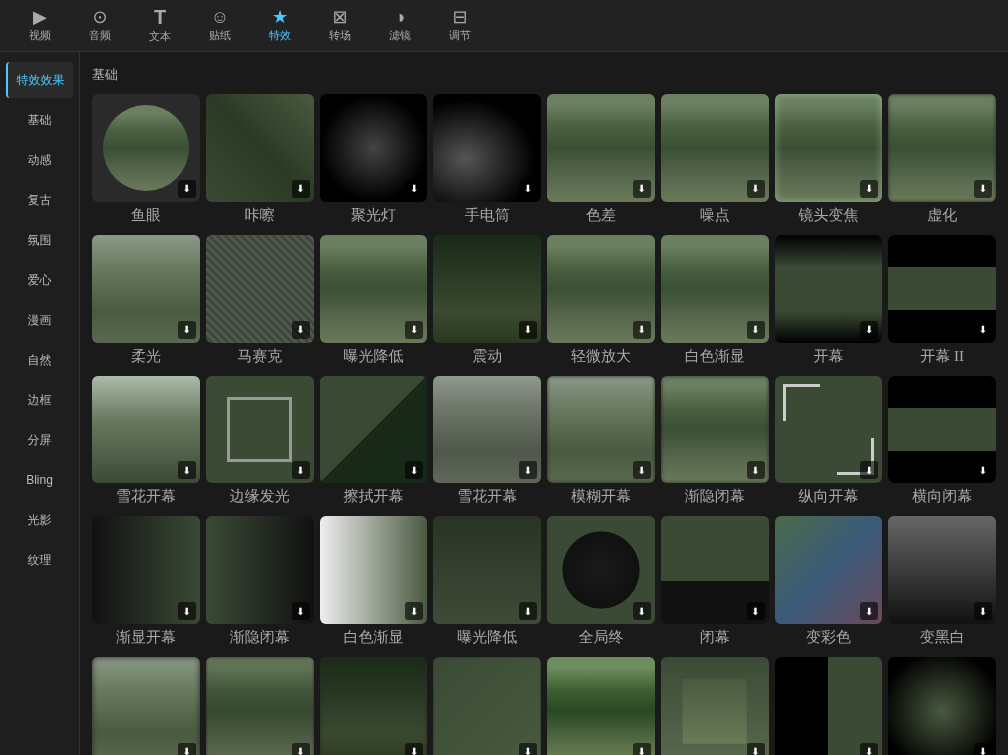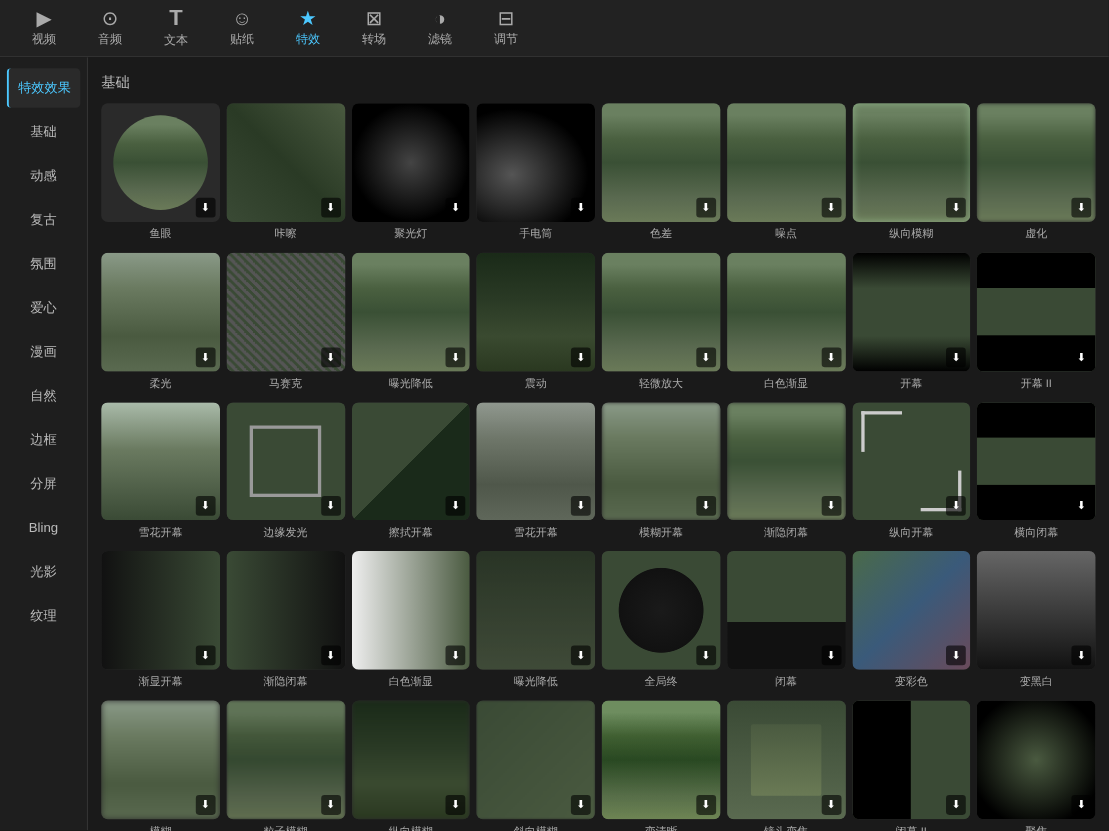--- a/index.html
+++ b/index.html
@@ -128,24 +128,25 @@
       height: 18px;
       background: rgba(0,0,0,0.6);
       border-radius: 3px;
       display: flex;
       align-items: center;
       justify-content: center;
       color: #fff;
       font-size: 10px;
     }
     .effect-label {
-      font-size: 10px;
+      font-size: 15px;
       color: #aaa;
       margin-top: 4px;
       text-align: left;
+      font-family: Liberation Serif, serif;
     }
 
     
     .thumb {
       width: 100%;
       height: 100%;
       position: relative;
       overflow: hidden;
     }
     .thumb-forest {
@@ -298,21 +299,21 @@
         </div>
         <span class="effect-label">噪点</span>
       </div>
 
       <div class="effect-item">
         <div class="effect-thumb">
           <div class="thumb thumb-forest" style="box-shadow:inset 0 0 8px rgba(200,255,200,0.4);">
           </div>
           <div class="download-btn">⬇</div>
         </div>
-        <span class="effect-label">纵向模糊</span>
+        <span class="effect-label">镜头变焦</span>
       </div>
 
       <div class="effect-item">
         <div class="effect-thumb">
           <div class="thumb thumb-forest" style="filter:blur(2px);">
           </div>
           <div class="download-btn">⬇</div>
         </div>
         <span class="effect-label">虚化</span>
       </div>

